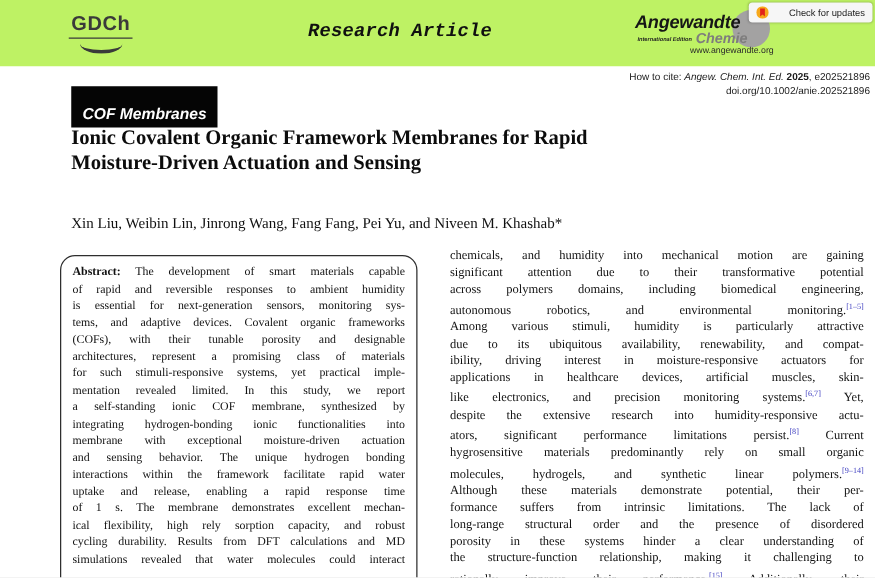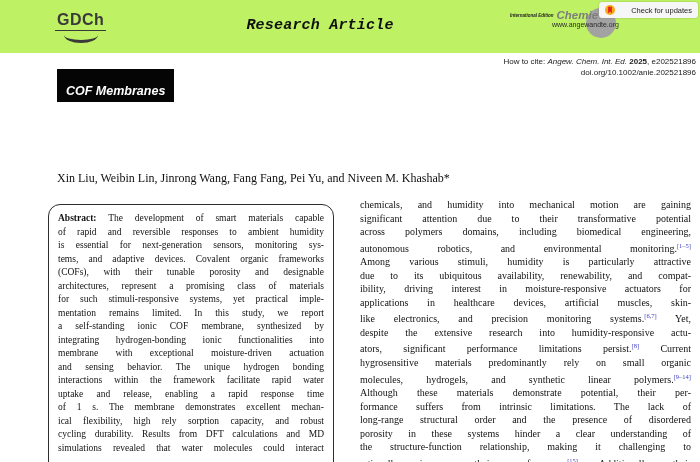--- a/index.html
+++ b/index.html
@@ -56,20 +56,21 @@
 <div class="screen">
 
   <div class="band">
     <div class="gdch">
       <span class="gdch-text">GDCh</span>
       <div class="gdch-arc"></div>
     </div>
     <div class="rtype">Research Article</div>
     <div class="brand">
       <div class="brand-circle"></div>
+      <div class="brand-name">Angewandte</div>
       <div class="brand-row2">
         <span class="brand-edition">International Edition</span>
         <span class="brand-name2">Chemie</span>
       </div>
       <div class="brand-web">www.angewandte.org</div>
     </div>
   </div>
 
   <div class="chkupd">
     <svg width="10" height="10" viewBox="0 0 10 10">
@@ -78,32 +79,36 @@
     </svg>
     <span>Check for updates</span>
   </div>
 
   <div class="cite">
     <div><span>How to cite: </span><i>Angew. Chem. Int. Ed. </i><b>2025</b><span>, e202521896</span></div>
     <div>doi.org/10.1002/anie.202521896</div>
   </div>
 
   <div class="cat-badge">COF Membranes</div>
+  <div class="title">
+    <span>Ionic Covalent Organic Framework Membranes for Rapid</span><br>
+    <span>Moisture-Driven Actuation and Sensing</span>
+  </div>
   <div class="authors">Xin Liu, Weibin Lin, Jinrong Wang, Fang Fang, Pei Yu, and Niveen M. Khashab*</div>
 
   <div class="abs-box">
     <div class="abs-text">
         <div class="tline"><b>Abstract:</b> The development of smart materials capable</div>
         <div class="tline">of rapid and reversible responses to ambient humidity</div>
         <div class="tline">is essential for next-generation sensors, monitoring sys-</div>
         <div class="tline">tems, and adaptive devices. Covalent organic frameworks</div>
         <div class="tline">(COFs), with their tunable porosity and designable</div>
         <div class="tline">architectures, represent a promising class of materials</div>
         <div class="tline">for such stimuli-responsive systems, yet practical imple-</div>
-        <div class="tline">mentation remains limited. In this study, we report</div>
+        <div class="tline">mentation revealed limited. In this study, we report</div>
         <div class="tline">a self-standing ionic COF membrane, synthesized by</div>
         <div class="tline">integrating hydrogen-bonding ionic functionalities into</div>
         <div class="tline">membrane with exceptional moisture-driven actuation</div>
         <div class="tline">and sensing behavior. The unique hydrogen bonding</div>
         <div class="tline">interactions within the framework facilitate rapid water</div>
         <div class="tline">uptake and release, enabling a rapid response time</div>
         <div class="tline">of 1 s. The membrane demonstrates excellent mechan-</div>
         <div class="tline">ical flexibility, high rely sorption capacity, and robust</div>
         <div class="tline">cycling durability. Results from DFT calculations and MD</div>
         <div class="tline">simulations revealed that water molecules could interact</div>

